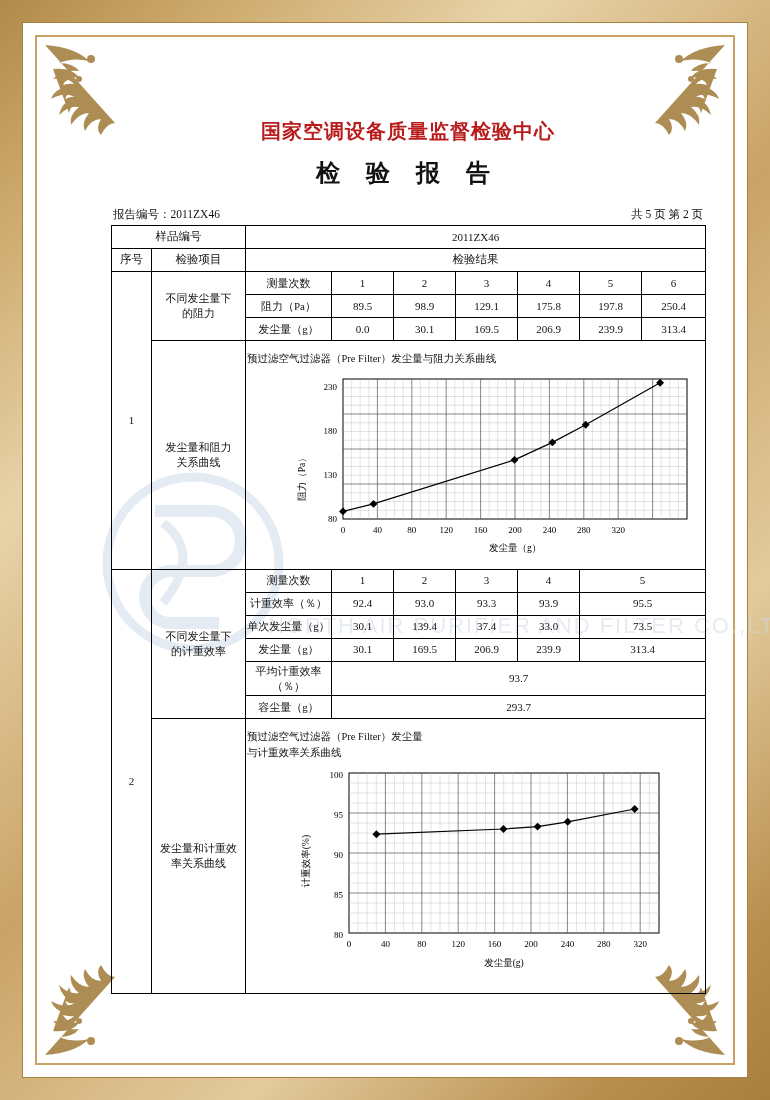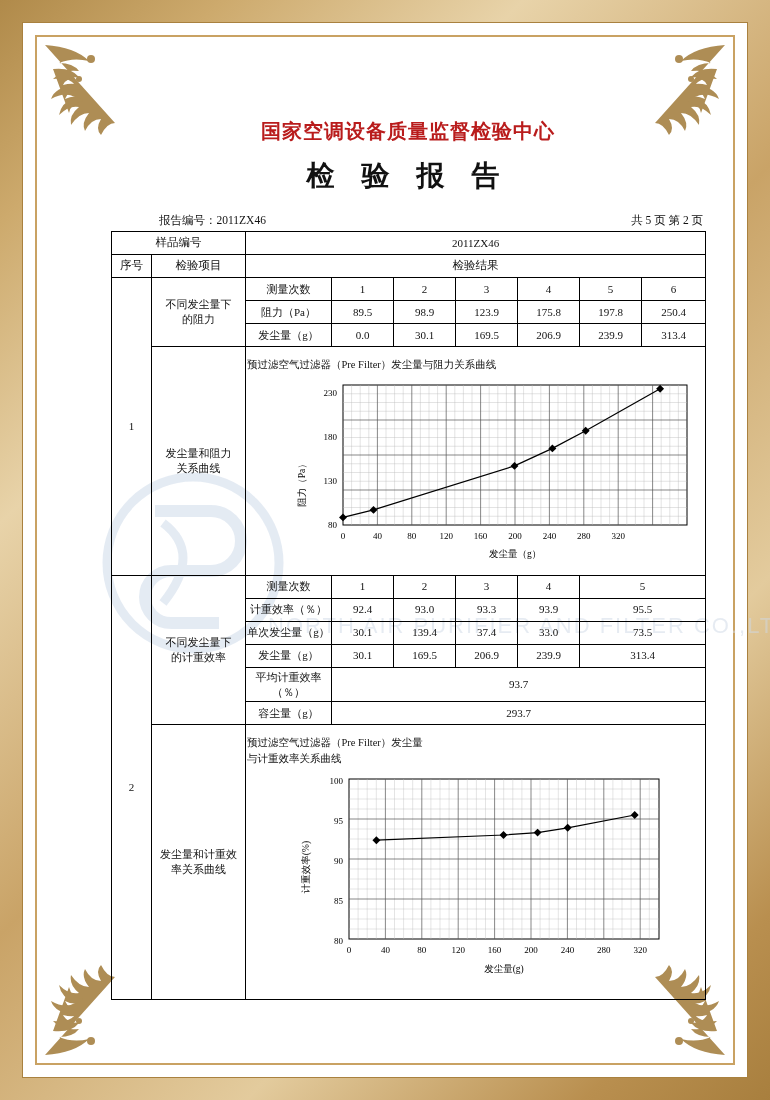--- a/index.html
+++ b/index.html
@@ -75,33 +75,32 @@
   }
   .org-title{
     text-align:center;
     font-size:20px;
     font-weight:bold;
     letter-spacing:1px;
     color:#b91c1c;
   }
   .report-title{
     text-align:center;
-    font-size:28px;
+    font-size:24px;
     font-weight:bold;
     letter-spacing:10px;
     margin-top:12px;
     color:#111;
   }
   .meta-row{
     display:flex;justify-content:space-between;
     font-size:11.5px;
     margin-top:18px;
     padding:0 2px 3px 2px;
     color:#111;
-    margin-left:46px;
   }
   table.main{
     border-collapse:collapse;
     width:594px;
     table-layout:fixed;
     font-size:11px;
     color:#111;
     padding-left:12px;
   }
   table.main td{
@@ -226,21 +225,21 @@
           <td>2</td>
           <td>3</td>
           <td>4</td>
           <td>5</td>
           <td>6</td>
         </tr>
         <tr>
           <td>阻力（Pa）</td>
           <td>89.5</td>
           <td>98.9</td>
-          <td>123.9</td>
+          <td>129.1</td>
           <td>175.8</td>
           <td>197.8</td>
           <td>250.4</td>
         </tr>
         <tr>
           <td>发尘量（g）</td>
           <td>0.0</td>
           <td>30.1</td>
           <td>169.5</td>
           <td>206.9</td>

